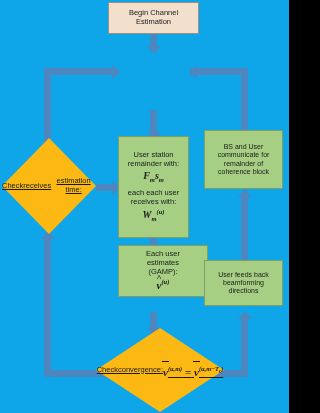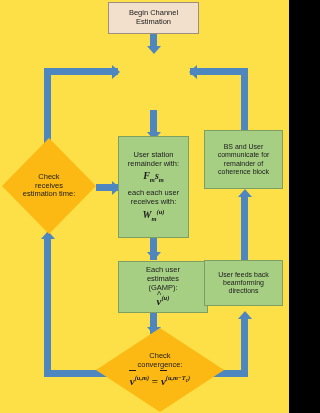--- a/index.html
+++ b/index.html
@@ -4,21 +4,21 @@
 <style>
   html, body {
     margin: 0;
     padding: 0;
     background: #000000;
   }
   #canvas {
     position: relative;
     width: 289px;
     height: 413px;
-    background: #fde047;
+    background: #0ea5e9;
     overflow: hidden;
     font-family: "Liberation Sans", sans-serif;
   }
   .node {
     position: absolute;
     box-sizing: border-box;
     display: flex;
     flex-direction: column;
     align-items: center;
     justify-content: center;
@@ -51,26 +51,27 @@
     background: #fdb913;
     clip-path: polygon(50% 0%, 100% 50%, 50% 100%, 0% 50%);
   }
   .diamond-label {
     position: absolute;
     left: 0;
     top: 0;
     width: 100%;
     height: 100%;
     display: flex;
-    flex-direction: column;
+    flex-direction: row;
     align-items: center;
     justify-content: center;
     text-align: center;
     color: #1a1a1a;
     line-height: 1.18;
+    text-decoration: underline;
   }
   .t75 { font-size: 7.5px; }
   .t7 { font-size: 7px; }
   .math {
     font-family: "Liberation Serif", serif;
     font-style: italic;
   }
   .mathb {
     font-family: "Liberation Serif", serif;
     font-weight: bold;
@@ -189,21 +190,21 @@
     </div>
   </div>
 
   <div class="node rect green t7" style="left:204px; top:130px; width:79px; height:59px;">
     <div>BS and User</div>
     <div>communicate for</div>
     <div>remainder of</div>
     <div>coherence block</div>
   </div>
 
-  <div class="node rect green t75" style="left:118px; top:261px; width:90px; height:52px;">
+  <div class="node rect green t75" style="left:118px; top:245px; width:90px; height:52px;">
     <div>Each user</div>
     <div>estimates</div>
     <div>(GAMP):</div>
     <div class="mathb m11" style="margin-top:1px;">
       <span class="hat">
         <span style="position:absolute; left:0; right:0; top:-6px; text-align:center; font-size:9px; font-style:normal; font-weight:bold;">^</span>
         <span>v</span>
       </span><sup style="font-size:60%;">(u)</sup>
     </div>
   </div>

